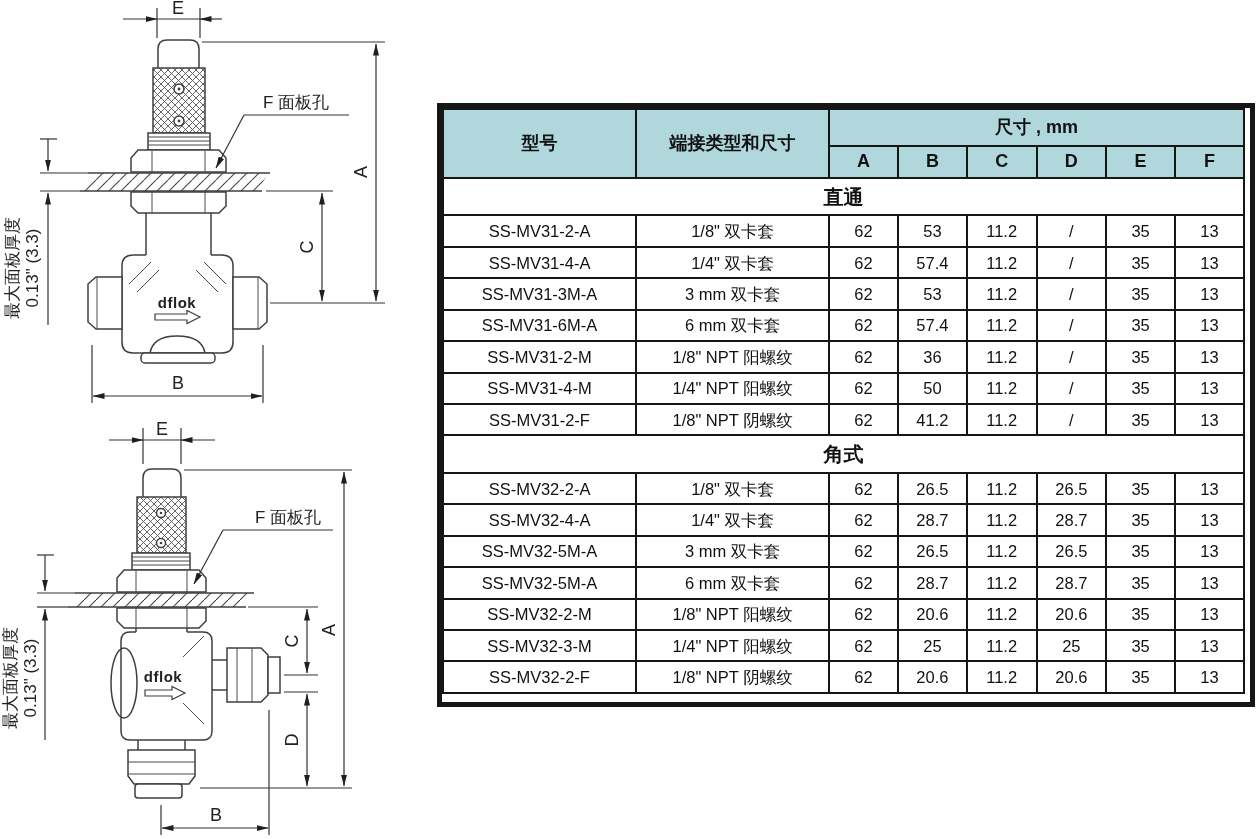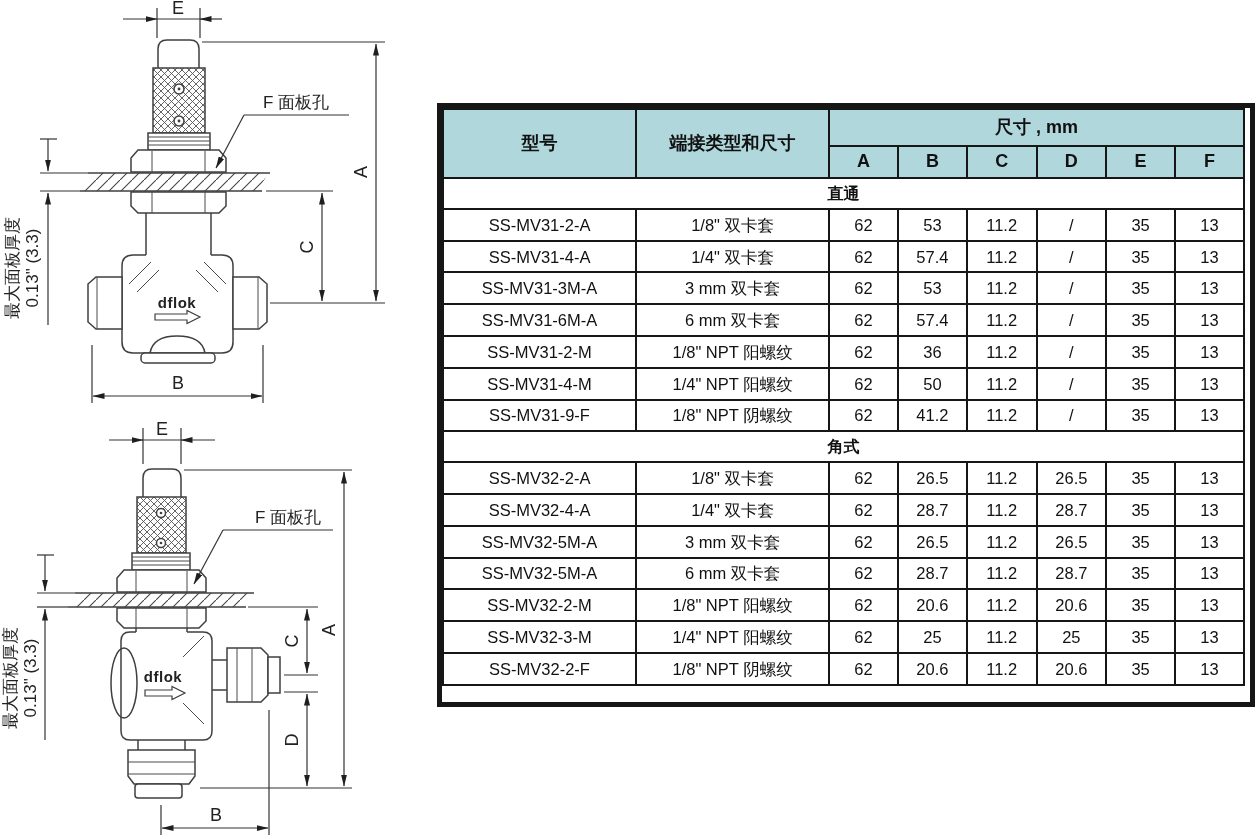--- a/index.html
+++ b/index.html
@@ -14,30 +14,30 @@
   .brand{font-size:15px;font-weight:bold;letter-spacing:.5px;}
   .vtext{font-size:17px;}
   .obj{stroke:#3f3f3f;stroke-width:1.5;fill:#ffffff;}
   .objn{stroke:#3f3f3f;stroke-width:1.5;fill:none;}
   .thin{stroke:#4a4a4a;stroke-width:1;fill:none;}
   .dim{stroke:#333;stroke-width:1.2;fill:none;}
 
   
   .spec-table-wrap{position:absolute;left:437px;top:103px;width:818px;height:604px;
       box-sizing:border-box;border:5px solid var(--border-c,#161616);
-      padding:0 5px 16px 0;background:#fff;}
+      padding:0 5px 8px 0;background:#fff;}
   table.spec{width:100%;height:100%;border-collapse:collapse;table-layout:fixed;}
   table.spec th,table.spec td{border:2.5px solid var(--border-c,#161616);
       text-align:center;vertical-align:middle;padding:0;line-height:1.1;
       white-space:nowrap;overflow:hidden;}
   table.spec th{background:var(--header-bg,#b0d7dc);font-size:18px;font-weight:bold;}
   table.spec thead tr.h1{height:37px;}
   table.spec thead tr.h2{height:32px;}
   table.spec td{font-size:16.5px;font-weight:normal;}
-  table.spec td.section-title{font-weight:bold;font-size:16px;}
+  table.spec td.section-title{font-weight:bold;font-size:20px;}
 </style>
 </head>
 <body>
 
 <svg id="diag-top" class="diagram" width="435" height="420" viewBox="0 0 435 420">
   <defs>
     <marker id="ah1" viewBox="0 0 12 6" markerWidth="12" markerHeight="6" refX="11.5" refY="3" orient="auto-start-reverse" markerUnits="userSpaceOnUse">
       <path d="M0,0 L12,3 L0,6 Z" fill="#1f1f1f"></path>
     </marker>
     <pattern id="knurl1" width="7" height="7" patternUnits="userSpaceOnUse">
@@ -330,21 +330,21 @@
           <td>SS-MV31-4-M</td>
           <td>1/4" NPT 阳螺纹</td>
           <td>62</td>
           <td>50</td>
           <td>11.2</td>
           <td>/</td>
           <td>35</td>
           <td>13</td>
         </tr>
         <tr>
-          <td>SS-MV31-9-F</td>
+          <td>SS-MV31-2-F</td>
           <td>1/8" NPT 阴螺纹</td>
           <td>62</td>
           <td>41.2</td>
           <td>11.2</td>
           <td>/</td>
           <td>35</td>
           <td>13</td>
         </tr>
         <tr>
           <td colspan="8" class="section-title">角式</td>

